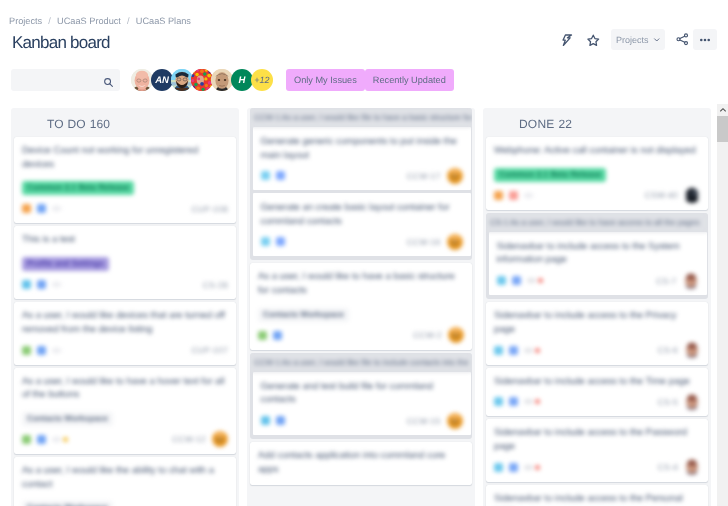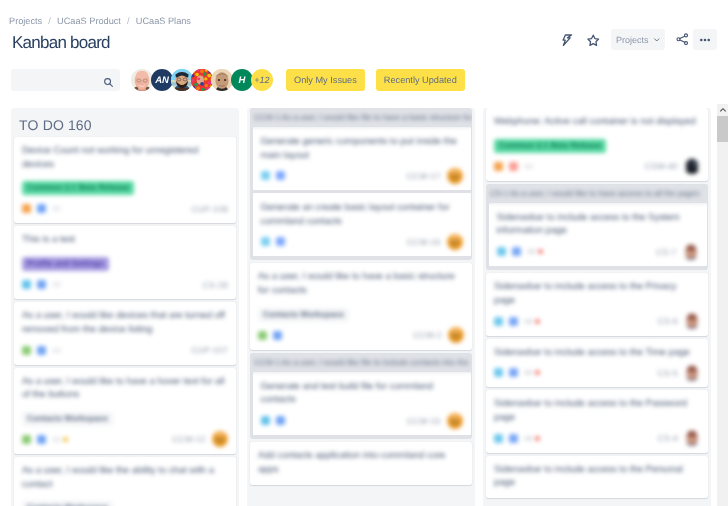--- a/index.html
+++ b/index.html
@@ -34,28 +34,28 @@
   .toolbar { position:absolute; left:11px; top:69px; display:flex; align-items:center; height:22px; }
   .search { width:109px; height:22px; background:#F4F5F7; border-radius:3px; position:relative; }
   .search .mag { position:absolute; right:6px; top:5.5px; }
   .avatars { display:flex; margin-left:11px;font-style:italic; }
   .av { width:22px; height:22px; border-radius:50%; margin-left:-2px;
         display:flex; align-items:center; justify-content:center; font-size:9.5px; color:#fff; font-weight:700;
         overflow:hidden; position:relative; flex:0 0 auto; }
   .av svg { width:22px; height:22px; display:block; }
   .av:first-child { margin-left:0; }
   .pill { height:22px; border-radius:3px; display:flex; align-items:center; padding:0 8px;
-          font-size:9.2px; color:#5E6C84; background:#fde047; white-space:nowrap;}
+          font-size:9.2px; color:#5E6C84; background:#f0abfc; white-space:nowrap;}
   .pill.p1 { margin-left:13px; }
-  .pill.p2 { margin-left:11px; }
+  .pill.p2 { margin-left:0; }
 
   
   .board { position:absolute; left:11px; top:108px; display:flex; }
   .col { width:228px; background:#F4F5F7; border-radius:3px; margin-right:8px; height:400px; overflow:hidden; }
-  .col-head { padding:9px 0 12px 8px; height:29px; font-size:14px; letter-spacing:0.2px; color:#5E6C84; text-transform:uppercase; white-space:nowrap; }
+  .col-head { padding:9px 0 12px 8px; height:29px; font-size:12px; letter-spacing:0.2px; color:#5E6C84; text-transform:uppercase; white-space:nowrap;margin-left:28px; }
   .col-head .cnt { margin-left:4px; letter-spacing:0; }
 
   .card { background:#fff; border-radius:2px; margin:0 3px 3px 3px; padding:7px 8px 8px 8px;
           box-shadow:0 1px 1px rgba(9,30,66,0.12),0 0 1px rgba(9,30,66,0.14); }
   .card-title { font-size:9.45px; line-height:13.7px; color:#42526E; }
   .lbl { display:inline-block; font-size:8.2px; line-height:14px; height:14px; padding:0 5px; border-radius:3px; font-weight:600; vertical-align:top;}
   [data-name="card-label-row"] { margin-top:10px; height:14px; }
   .crow { display:flex; align-items:center; margin-top:7px; height:13px; }
   .sq { width:9px; height:9px; border-radius:2px; margin-right:6px; }
   .meta { width:9px; height:5px; border-radius:2px; background:#DCDDE1; margin-right:3px;}
@@ -347,20 +347,21 @@
                 </svg>
               </div>
             </div>
           </div>
         </div>
         <div class="card" data-name="board-card">
           <div class="card-title blur" data-name="card-title">Add contacts application into commland core apps</div>
         </div>
       </div>
       <div class="col" data-name="board-column-done">
+        <div class="col-head" data-name="column-header"><span data-name="column-title">DONE</span><span class="cnt" data-name="column-count">22</span></div>
         <div class="card" data-name="board-card">
           <div class="card-title blur" data-name="card-title">Webphone: Active call container is not displayed</div>
           <div data-name="card-label-row"><span class="lbl blur" data-name="card-label" style="background: rgb(87, 217, 163); color: rgb(11, 117, 82);">Common 2.1 Beta Release</span></div>
           <div class="crow blur" data-name="card-footer">
             <div class="sq" data-name="card-type-icon" style="background: rgb(245, 163, 78);"></div>
             <div class="sq" data-name="card-type-icon" style="background: rgb(250, 158, 150);"></div>
             <div class="meta" data-name="card-estimate" style="background: rgb(235, 236, 240);"></div>
             <div class="grow" data-name="card-footer-spacer"></div>
             <div class="key" data-name="card-key">CSW-40</div>
             <div class="cav" data-name="card-avatar">

